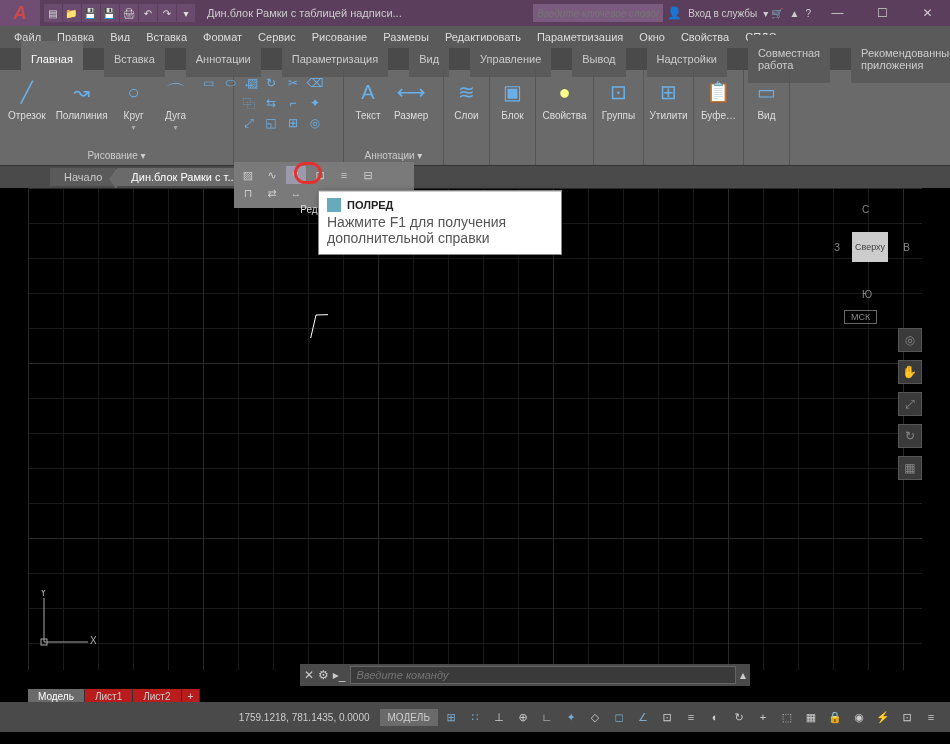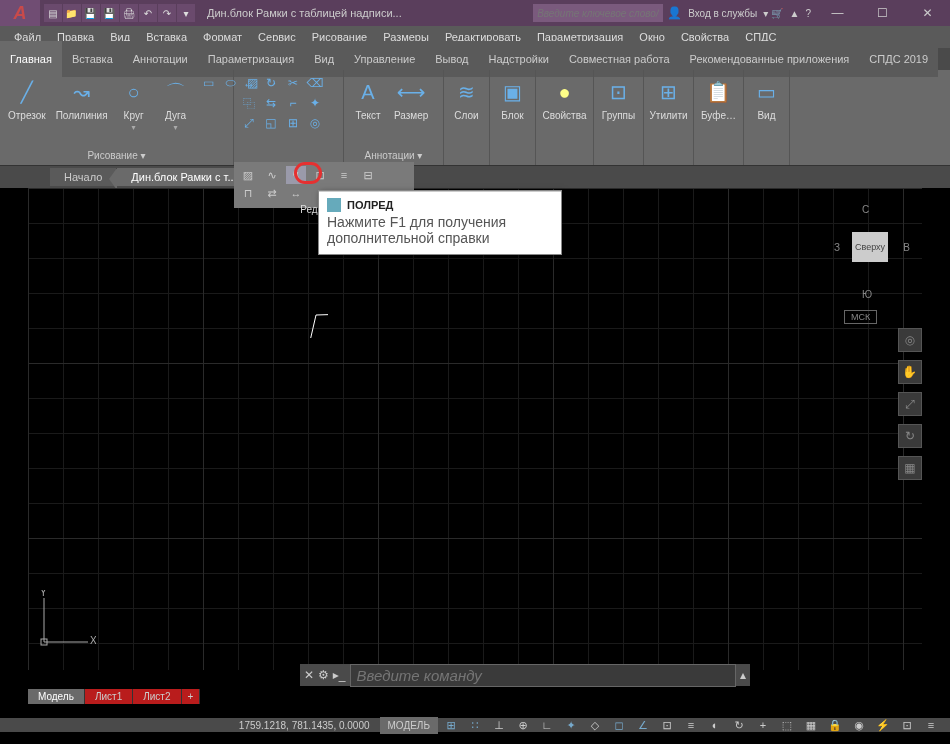--- a/index.html
+++ b/index.html
@@ -14,21 +14,21 @@
 .search-box { width: 130px; height: 18px; background: #7a5a7d; border: none; color: #ddd; font-size: 10px; padding: 0 4px; font-style: italic; }
 .user-area { display: flex; align-items: center; gap: 6px; padding: 0 4px; color: #ccc; font-size: 10px; }
 .user-icon { font-size: 12px; }
 .sys-btns { display: flex; }
 .sys-btn { width: 45px; height: 26px; display: flex; align-items: center; justify-content: center; color: #ccc; font-size: 12px; cursor: pointer; }
 
 .menubar { background: #5a5a5a; height: 22px; display: flex; align-items: center; padding: 0 6px; font-size: 11px; color: #ddd; }
 .menu-item { padding: 0 8px; cursor: pointer; }
 
 .tabbar { background: #4a4a4a; height: 22px; display: flex; align-items: center; font-size: 11px; color: #ccc; }
-.tab { padding: 12px 10px; cursor: pointer; background: #5a5a5a; }
+.tab { padding: 12px 10px; cursor: pointer; background: #5a5a5a; margin-left: 21px; }
 .tab.active { background: #6a6a6a; color: #fff; }
 
 .ribbon { background: #6a6a6a; height: 96px; display: flex; border-bottom: 1px solid #333; }
 .panel { border-right: 1px solid #555; display: flex; flex-direction: column; padding: 4px 6px; }
 .panel-body { flex: 1; display: flex; gap: 6px; align-items: flex-start; }
 .panel-label { text-align: center; font-size: 10px; color: #ccc; padding-top: 2px; }
 .rb-btn { display: flex; flex-direction: column; align-items: center; gap: 2px; font-size: 10px; color: #ddd; cursor: pointer; padding: 2px; }
 .rb-icon { width: 32px; height: 32px; display: flex; align-items: center; justify-content: center; font-size: 20px; color: #6ab0e8; }
 .rb-icon-sm { width: 18px; height: 18px; font-size: 12px; display: flex; align-items: center; justify-content: center; color: #6ab0e8; cursor: pointer; }
 .icon-grid { display: grid; grid-template-columns: repeat(4, 20px); gap: 2px; }
@@ -68,28 +68,28 @@
 .tooltip-title { font-weight: bold; padding: 6px 8px 2px; color: #222; }
 .tooltip-desc { padding: 0 8px 6px; color: #555; font-size: 10px; }
 .tooltip-sep { border-top: 1px solid #ccc; }
 .tooltip-cmd { padding: 6px 8px 2px; display: flex; align-items: center; gap: 6px; }
 .tooltip-cmd-icon { width: 14px; height: 14px; background: #6ab; }
 .tooltip-cmd-name { font-weight: bold; color: #222; }
 .tooltip-help { padding: 0 8px 8px; color: #555; font-size: 14px; }
 
 .cmdline-wrap { position: absolute; left: 300px; bottom: 58px; width: 450px; height: 22px; background: #4a4a4a; display: flex; align-items: center; gap: 4px; padding: 0 4px; }
 .cmd-icon { color: #ccc; font-size: 12px; cursor: pointer; }
-.cmd-input { flex: 1; background: #3a3a3a; border: 1px solid #666; color: #888; font-style: italic; font-size: 15px; padding: 2px 6px; }
+.cmd-input { flex: 1; background: #3a3a3a; border: 1px solid #666; color: #888; font-style: italic; font-size: 11px; padding: 2px 6px; }
 
 .modeltabs { position: absolute; left: 28px; bottom: 38px; height: 20px; display: flex; align-items: center; font-size: 10px; }
 .modeltab { padding: 2px 10px; background: #b91c1c; color: #ccc; border-right: 1px solid #333; cursor: pointer; }
 .modeltab.active { background: #6a6a6a; color: #fff; }
 .modeltab.add { padding: 2px 6px; }
 
-.statusbar { position: absolute; left: 0; bottom: 12px; width: 950px; height: 14px; background: #4a4a4a; display: flex; align-items: center; justify-content: flex-end; padding: 0 8px; font-size: 10px; color: #ccc; gap: 2px; }
+.statusbar { position: absolute; left: 0; bottom: 12px; width: 950px; height: 30px; background: #4a4a4a; display: flex; align-items: center; justify-content: flex-end; padding: 0 8px; font-size: 10px; color: #ccc; gap: 2px; }
 .coords { padding: 0 8px; }
 .model-btn { background: #6a6a6a; padding: 3px 8px; cursor: pointer; }
 .st-btn { width: 22px; height: 20px; display: flex; align-items: center; justify-content: center; font-size: 11px; cursor: pointer; }
 .st-btn.on { color: #7ac; }
 </style>
 </head>
 <body>
 
 <div class="titlebar">
   <div class="logo">

